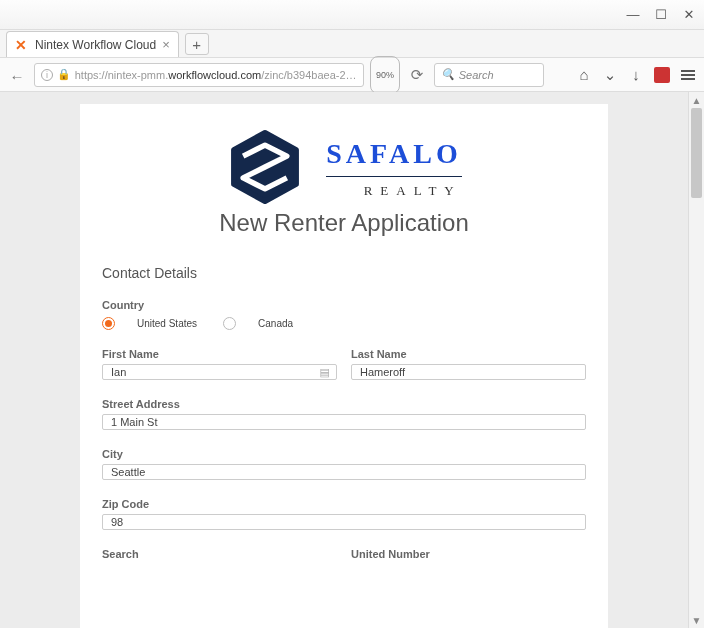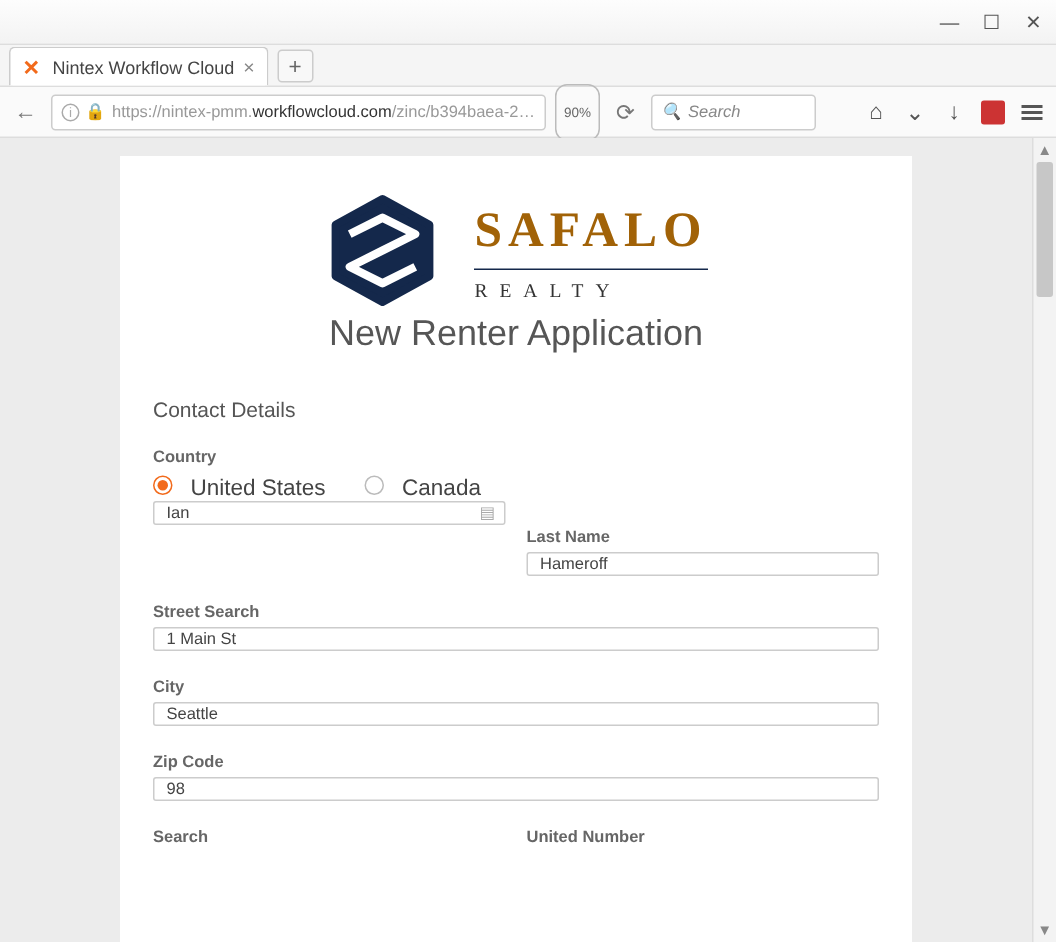--- a/index.html
+++ b/index.html
@@ -128,29 +128,29 @@
     left: 80px; right: 96px;
     top: 12px;
     background: #fff;
     min-height: 800px;
     padding: 18px 22px;
   }
   .logoarea { text-align: center; padding-top: 6px; }
   .logo { display: inline-flex; align-items: center; gap: 22px; }
   .logo-mark svg { width: 78px; height: 78px; }
   .logo-text { text-align: left; }
-  .logo-text .brand { font-family: Georgia, 'Times New Roman', serif; font-size: 33px; letter-spacing: 4px; color: #a16207; font-weight: 700; }
-  .logo-text .sub { font-family: Georgia, serif; font-size: 13px; letter-spacing: 8px; color: #333; border-top: 1px solid #14284b; padding-top: 6px; margin-top: 6px; text-align:left; }
+  .logo-text .brand { font-family: Georgia, 'Times New Roman', serif; font-size: 28px; letter-spacing: 4px; color: #1d4ed8; font-weight: 700; }
+  .logo-text .sub { font-family: Georgia, serif; font-size: 13px; letter-spacing: 8px; color: #333; border-top: 1px solid #14284b; padding-top: 6px; margin-top: 6px; text-align:right; }
 
   .page-title { text-align:center; font-size: 24px; color: #565656; font-weight: 300; }
   .section-title { font-size: 14px; color: #555; margin-top: 28px; }
 
   .field-label { font-size: 11px; color: #666; margin-top: 18px; margin-bottom: 4px; display:block;font-weight:bold; }
   .radios { display:flex; gap: 26px; margin-top: 6px; align-items: center; }
-  .radio { display:flex; align-items:flex-start; gap:12px; font-size:15px; color:#444;}
+  .radio { display:flex; align-items:center; gap:22px; font-size:10px; color:#444;}
   .radio .dot { width:13px; height:13px; border-radius:50%; border:1px solid #bbb; display:flex; align-items:center; justify-content:center;}
   .radio .dot.sel { border-color:#f26a1b; }
   .radio .dot.sel::after { content:''; width:7px; height:7px; background:#f26a1b; border-radius:50%; display:block;}
 
   .row { display:flex; gap: 14px; }
   .col { flex:1; }
   .input {
     width:100%; height:16px; border:1px solid #ccc; border-radius:2px;
     padding: 0 8px; font-size:11px; color:#444; background:#fff;
     display:flex; align-items:center; position:relative;
@@ -242,34 +242,35 @@
         <span>United States</span>
       </div>
       <div class="radio">
         <span class="dot"></span>
         <span>Canada</span>
       </div>
     </div>
 
     <div class="row">
       <div class="col">
+        <label class="field-label">First Name</label>
         <div class="input">
           <span>Ian</span>
           <span class="book">▤</span>
         </div>
       </div>
       <div class="col">
         <label class="field-label">Last Name</label>
         <div class="input">
           <span>Hameroff</span>
         </div>
       </div>
     </div>
 
-    <label class="field-label">Street Search</label>
+    <label class="field-label">Street Address</label>
     <div class="input">
         <span>1 Main St</span>
       </div>
 
     <label class="field-label">City</label>
     <div class="input">
         <span>Seattle</span>
       </div>
 
     <div class="row">

